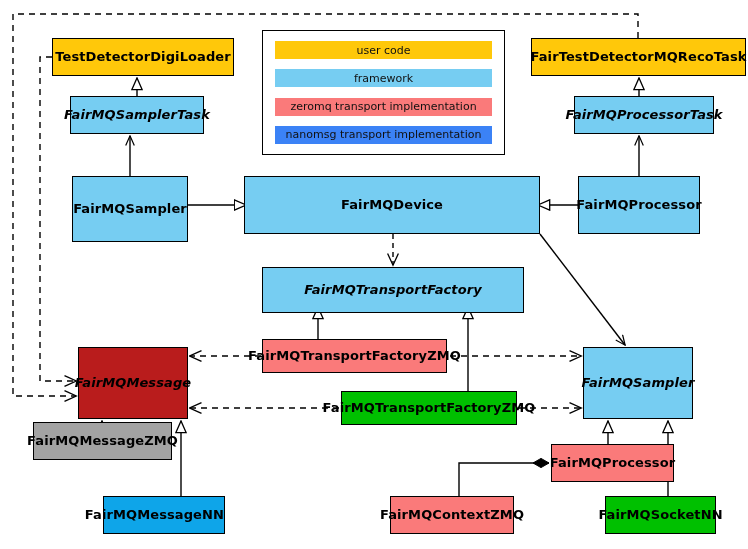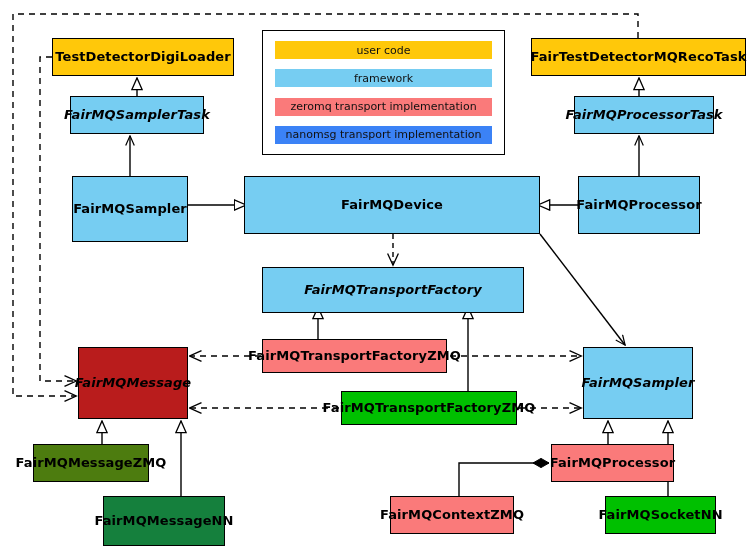--- a/index.html
+++ b/index.html
@@ -170,25 +170,25 @@
   </div>
 
   <div class="node" style="left:341px; top:391px; width:176px; height:34px; background:#00C000;">
     <span>FairMQTransportFactoryZMQ</span>
   </div>
 
   <div class="node abstract" style="left:78px;  top:347px; width:110px; height:72px; background:#b91c1c;">
     <span>FairMQMessage</span>
   </div>
 
-  <div class="node" style="left:33px;  top:444px; width:116px; height:38px; background:#4d7c0f;">
+  <div class="node" style="left:33px;  top:422px; width:139px; height:38px; background:#a3a3a3;">
     <span>FairMQMessageZMQ</span>
   </div>
 
-  <div class="node" style="left:103px; top:496px; width:122px; height:50px; background:#15803d;">
+  <div class="node" style="left:103px; top:496px; width:122px; height:38px; background:#0ea5e9;justify-content:flex-end;">
     <span>FairMQMessageNN</span>
   </div>
 
   <div class="node abstract" style="left:583px; top:347px; width:110px; height:72px; background:#76CDF2;">
     <span>FairMQSampler</span>
   </div>
 
   <div class="node" style="left:551px; top:444px; width:123px; height:38px; background:#FA7A7A;">
     <span>FairMQProcessor</span>
   </div>

